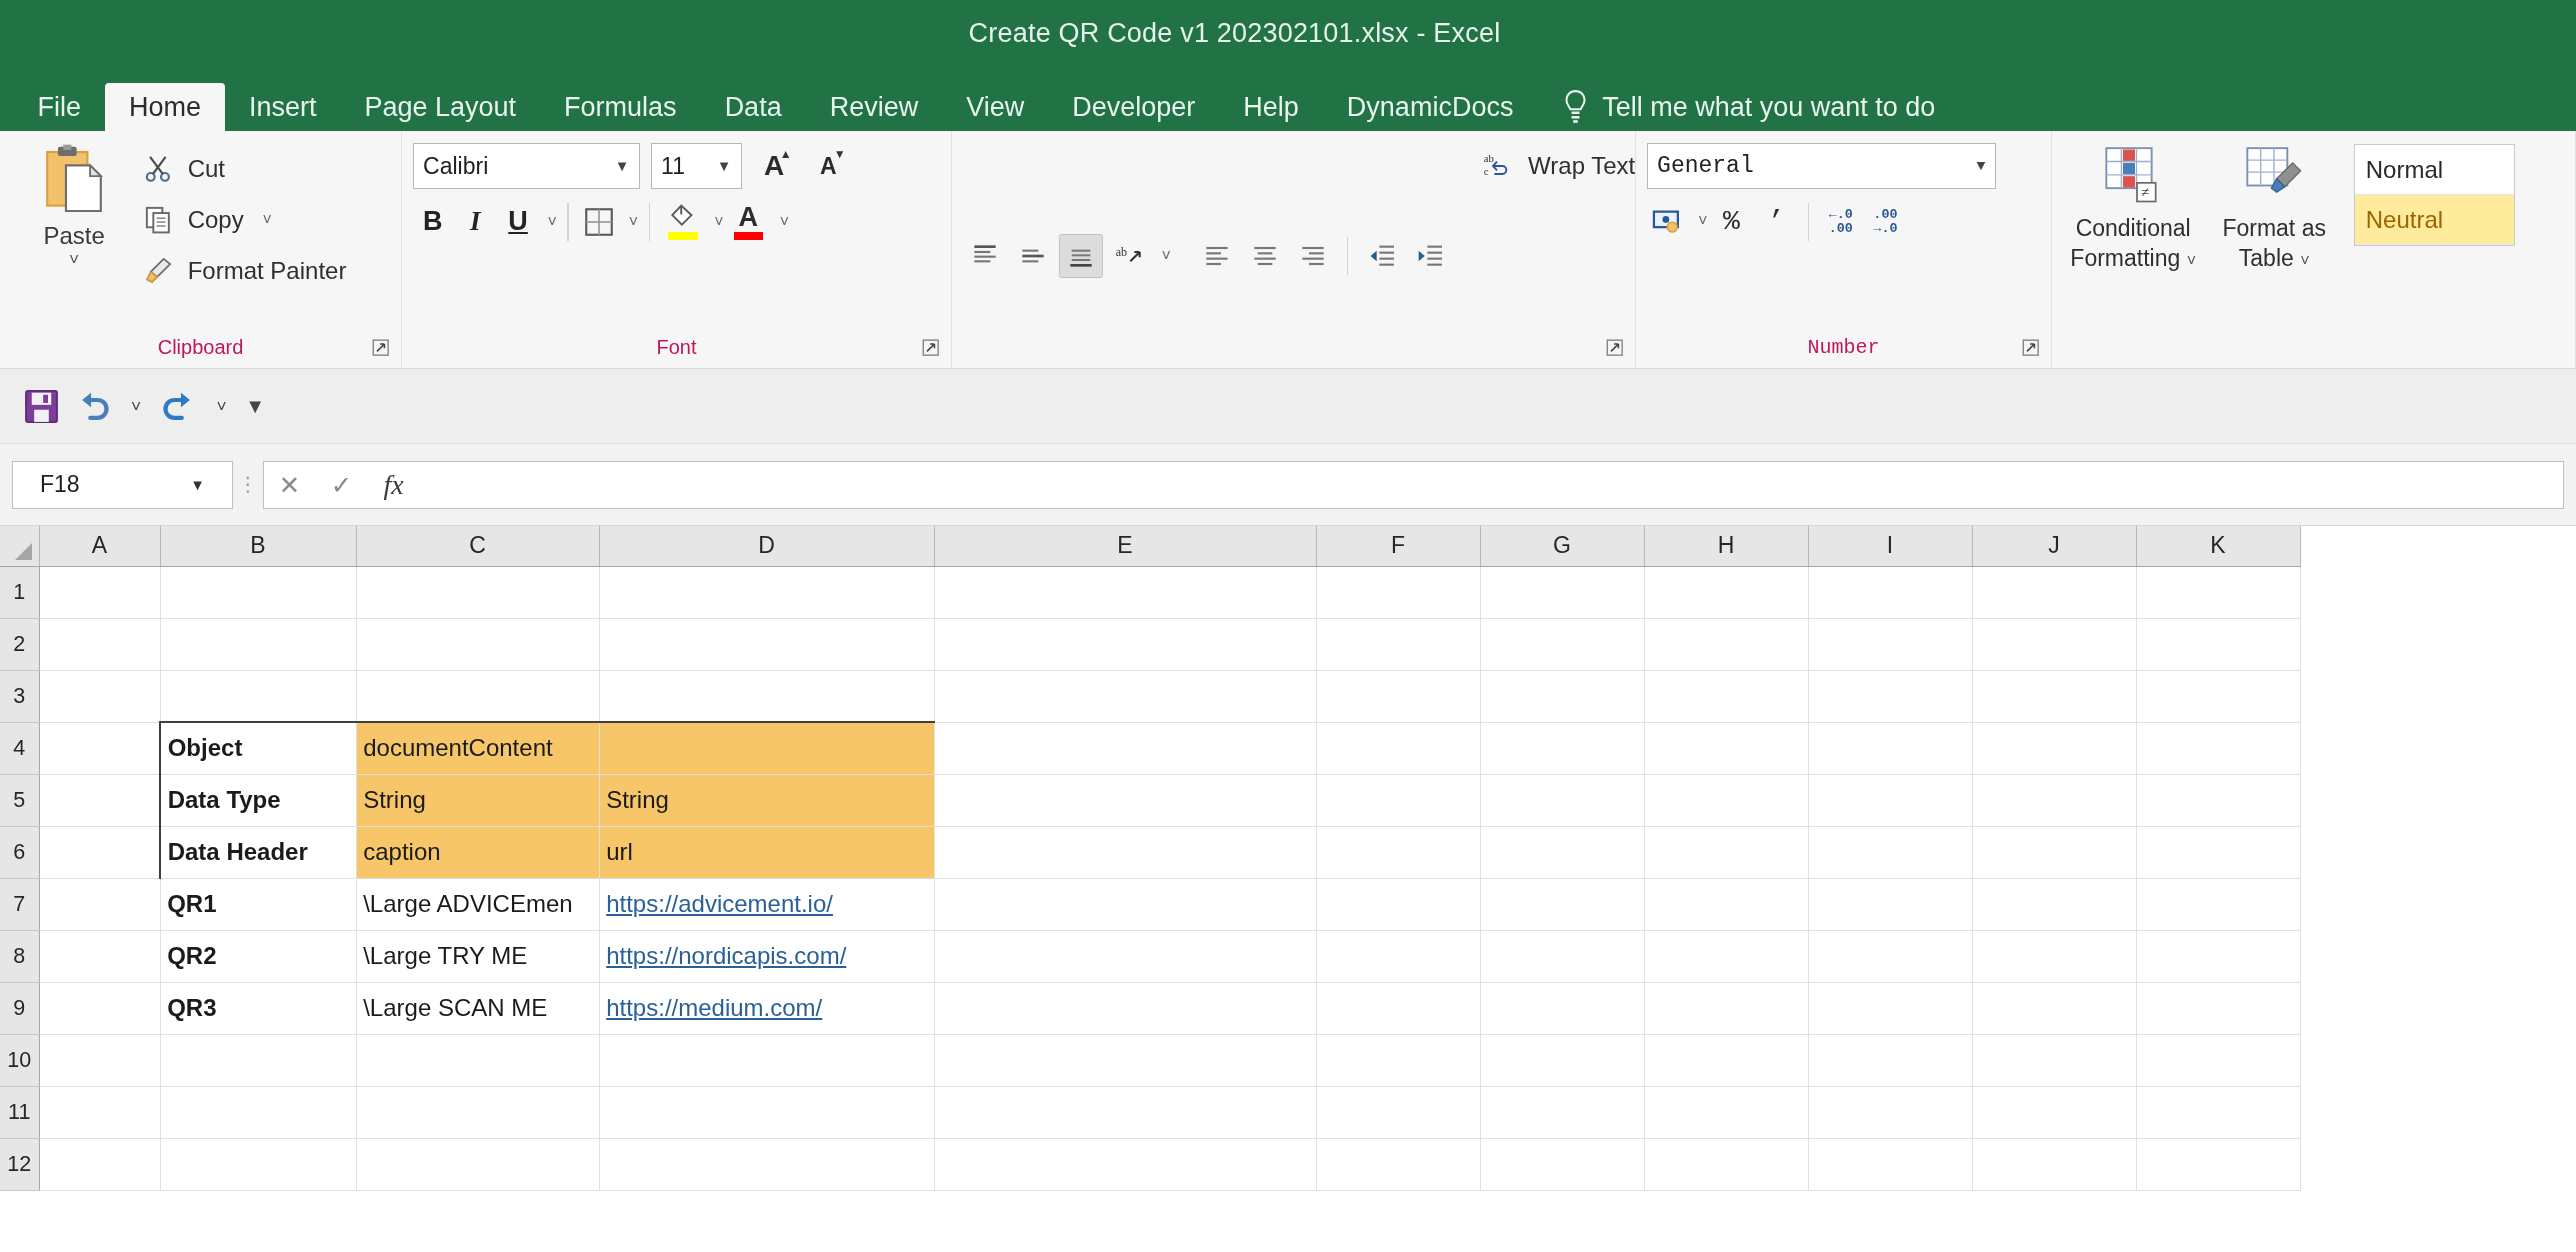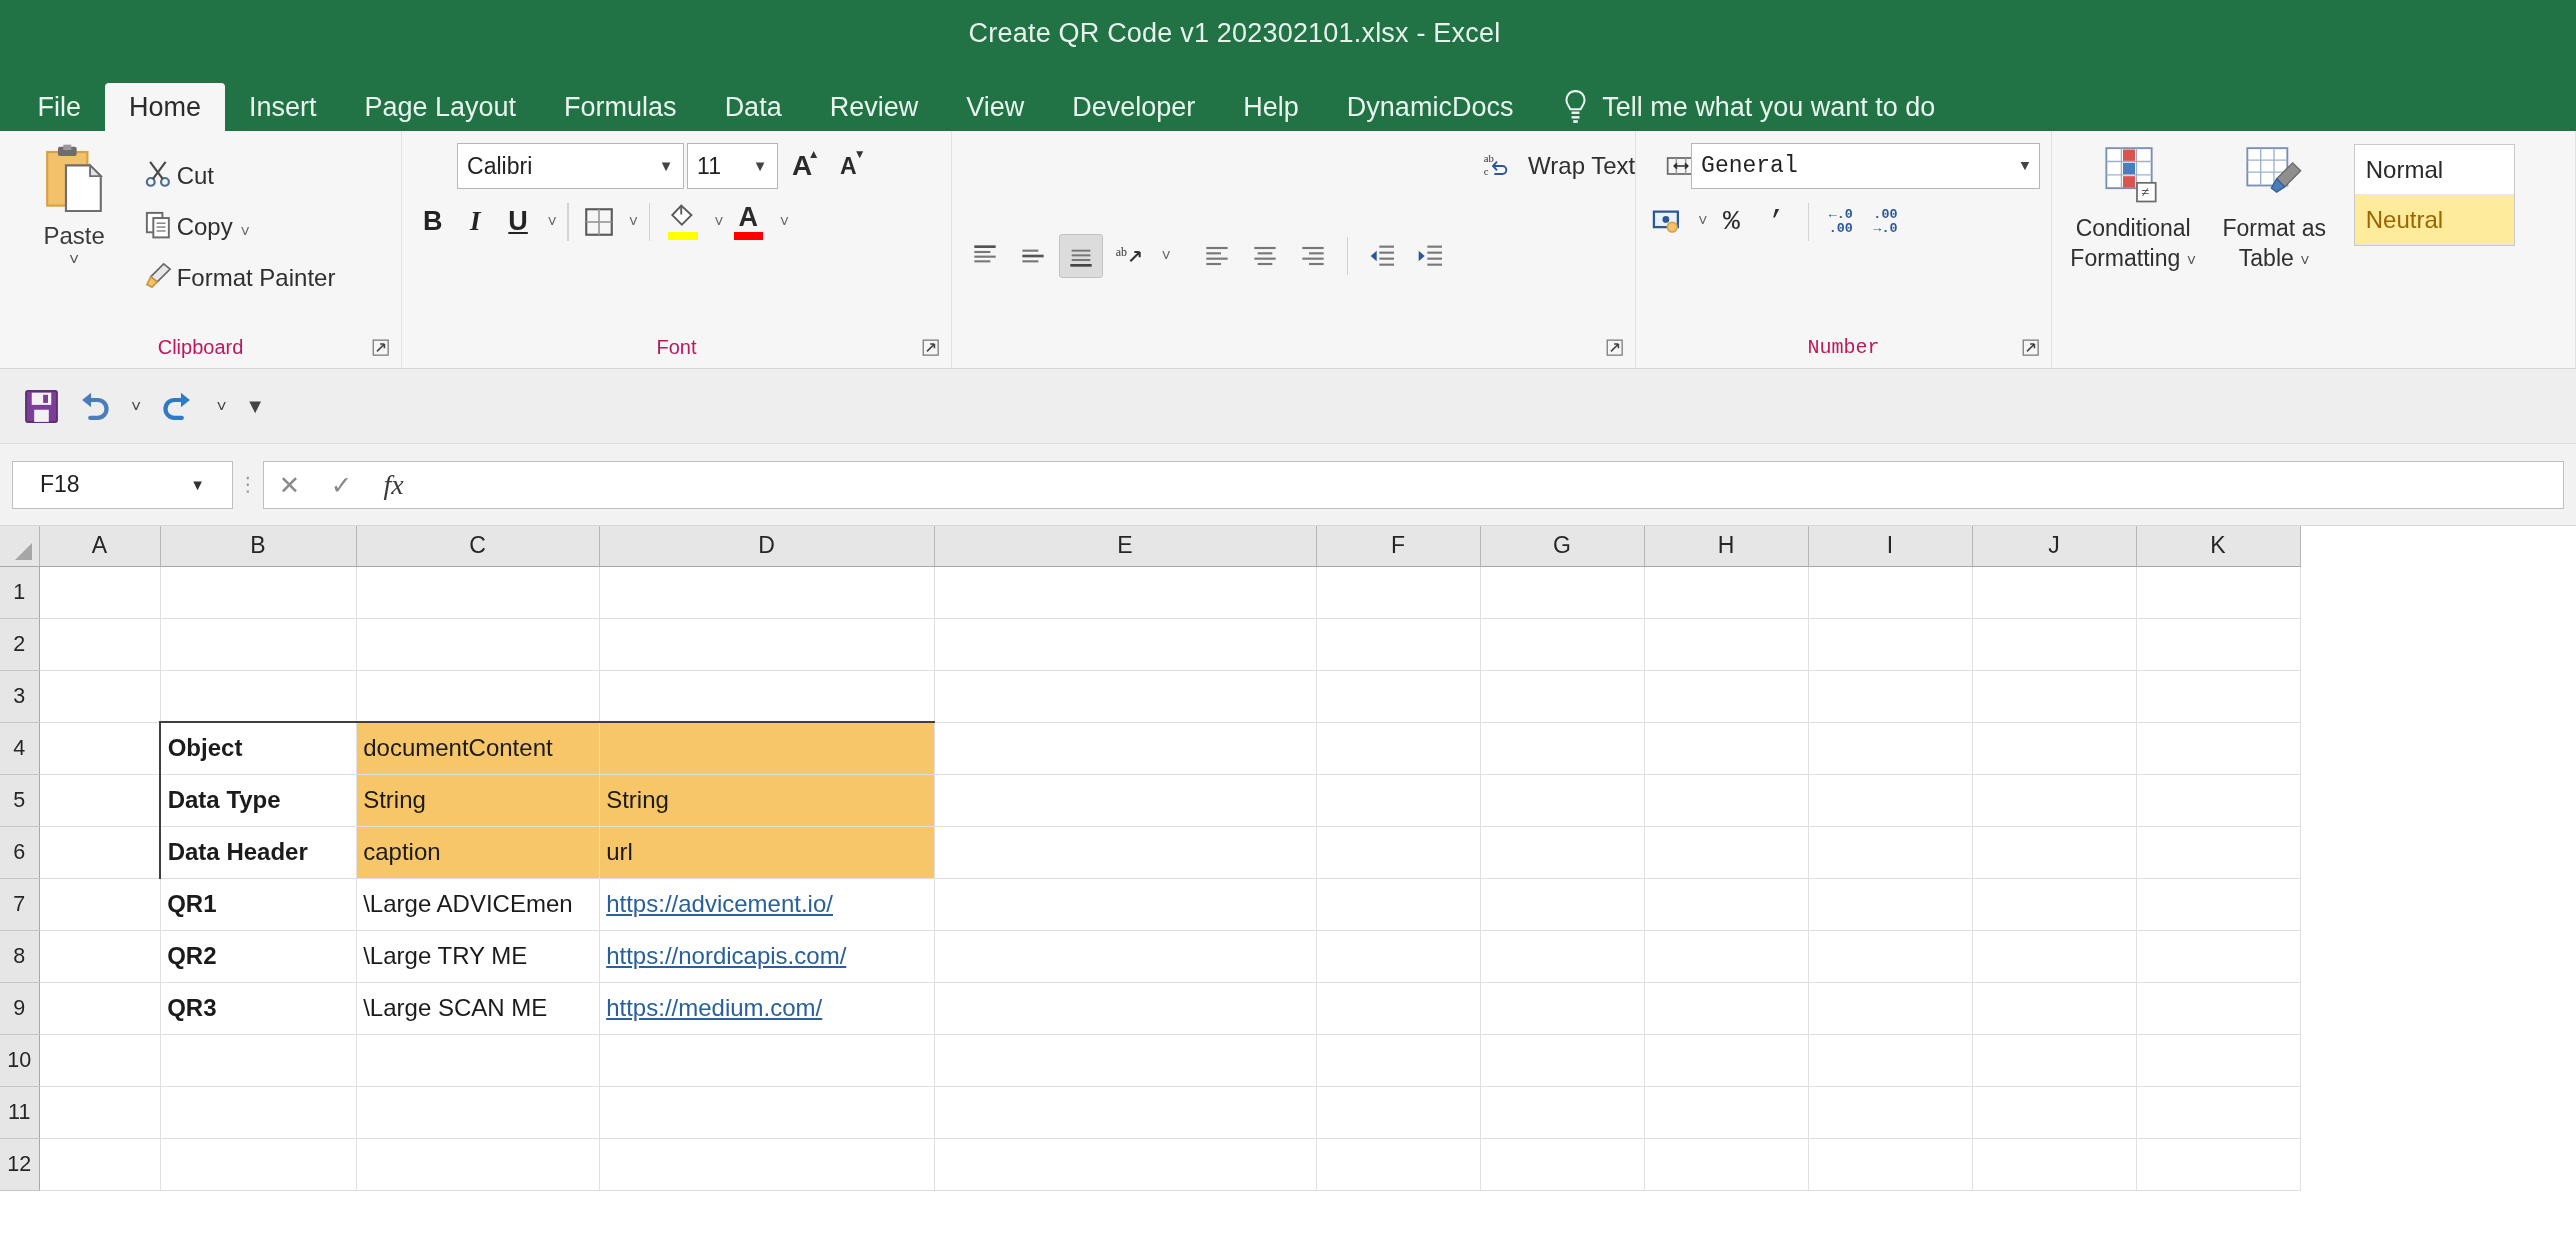--- a/index.html
+++ b/index.html
@@ -106,28 +106,28 @@
   .paste-btn {
     width: 127px;
     display: flex; flex-direction: column;
     align-items: center; justify-content: flex-start;
     padding-top: 4px;
   }
   .paste-icon { width: 70px; height: 75px; }
   .paste-label { font-size: 24px; color: #3a3a3a; margin-top: 2.7px; }
   .paste-chev { font-size: 17.4px; color: #555; line-height: 1; margin-top: 1.3px;}
   .clip-right { display: flex; flex-direction: column; gap: 8px; padding-top: 6.7px; padding-left: 4px; }
-  .clip-item { display: flex; align-items: flex-end; gap: 1px; height: 43px; }
+  .clip-item { display: flex; align-items: center; gap: 12px; height: 43px; }
   .clip-item .ic { width: 34px; height: 34px; display:flex; align-items:center; justify-content:center;}
   .clip-item .lb { font-size: 24px; color: #2f2f2f; white-space: nowrap; }
   .mini-chev { font-size: 16px; color:#666; margin-left: 6.7px; }
 
   
   .g-font { width: 550px; }
-  .font-row1 { display: flex; align-items: center; gap: 3px; padding-top: 2.7px; margin-left: 44px; }
+  .font-row1 { display: flex; align-items: center; gap: 11px; padding-top: 2.7px; }
   .combo {
     background: #fff;
     border: 1.3px solid #b6b6b6;
     height: 46px;
     display: flex; align-items: center;
     padding: 0 9.4px;
     font-size: 23px;
     color: #222;
     position: relative;
   }

